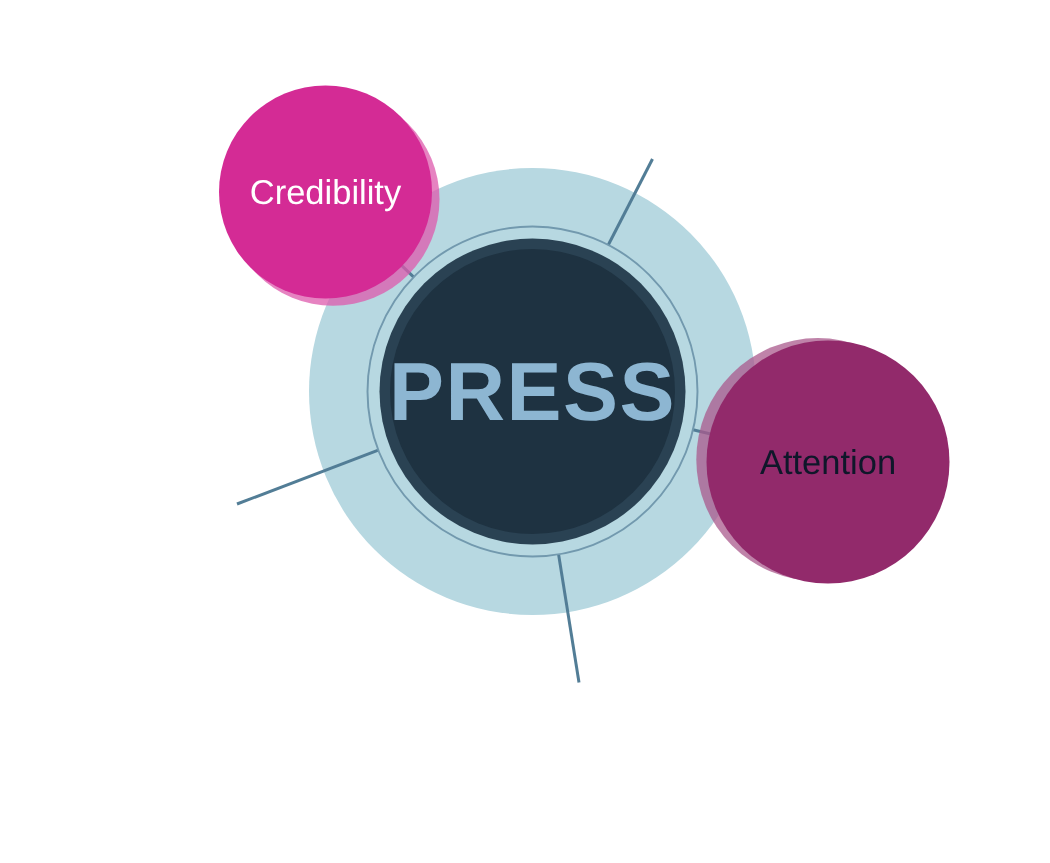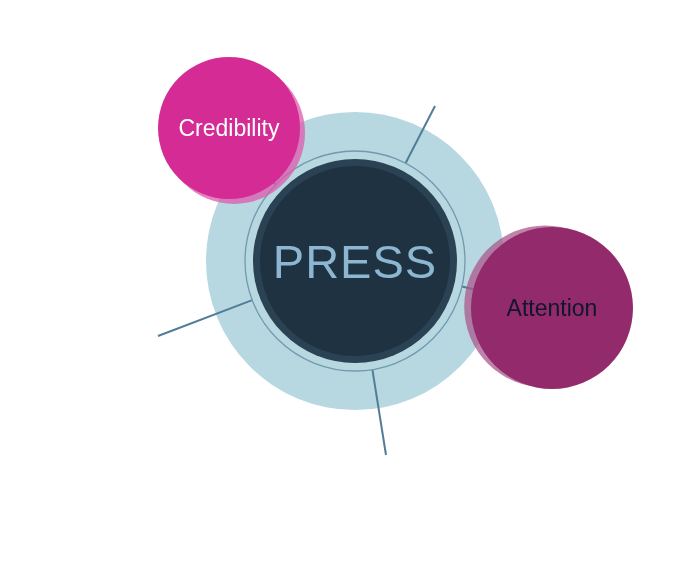--- a/index.html
+++ b/index.html
@@ -30,22 +30,22 @@
     position: absolute;
     inset: 7px;
     border-radius: 50%;
   }
   .center-label {
     position: absolute;
     inset: 0;
     display: flex;
     align-items: center;
     justify-content: center;
-    font-size: 47px;
-    font-weight: 400;
+    font-size: 55px;
+    font-weight: 700;
     letter-spacing: 1px;
   }
   .node {
     position: absolute;
     z-index: 3;
   }
   .node .glow,
   .node .body {
     position: absolute;
     inset: 0;
@@ -78,21 +78,21 @@
     <line id="line-relationships" x1="252.2" y1="300.1" x2="158" y2="336" stroke="#527d96" stroke-width="2"></line>
     <line id="line-resource" x1="372.4" y1="369.6" x2="386" y2="455" stroke="#527d96" stroke-width="2"></line>
     <circle id="ring" fill="none" cx="355" cy="261" r="110" stroke="#7299ae" stroke-width="1.3"></circle>
   </svg>
 
   <div class="center-node" id="center-node" style="left: 253px; top: 159px; height: 204px; width: 204px; background: rgb(42, 66, 83);">
     <div class="center-inner" id="center-inner" style="background: rgb(30, 50, 65);"></div>
     <span class="center-label" id="center-label" style="color: rgb(141, 182, 210);">PRESS</span>
   </div>
 
-  <div class="node" style="left: 158px; top: 57px; height: 142px; width: 142px;">
+  <div class="node" style="left: 146px; top: 57px; height: 142px; width: 142px;">
     <div class="glow" style="background: rgb(221, 90, 172); transform: translate(5px, 4.9px);"></div>
     <div class="body" style="background: rgb(212, 43, 149);"></div>
     <span class="label" style="color: rgb(255, 255, 255);">Credibility</span>
   </div>
 
 
   <div class="node" style="left: 471px; top: 227px; height: 162px; width: 162px;">
     <div class="glow" style="background: rgb(170, 89, 140); transform: translate(-6.8px, -1.6px);"></div>
     <div class="body" style="background: rgb(146, 42, 107);"></div>
     <span class="label" style="color: #0f172a;">Attention</span>

